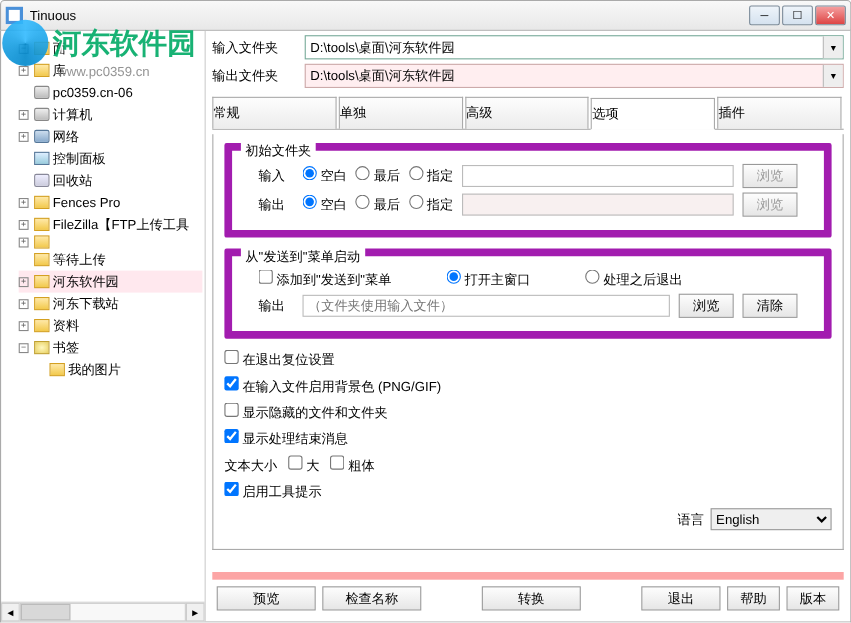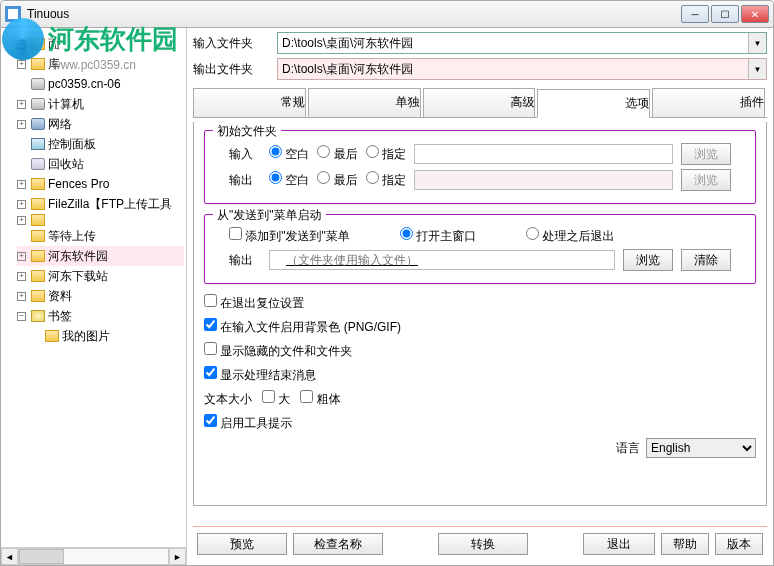--- a/index.html
+++ b/index.html
@@ -40,38 +40,38 @@
 
 .main { flex:1; display:flex; flex-direction:column; padding:4px 6px; gap:4px; }
 .path-row { display:flex; align-items:center; gap:24px; }
 .path-row label { white-space:nowrap; }
 .path-combo { flex:1; display:flex; border:1px solid #7a9; background:#fff; height:22px; }
 .path-combo.out { background:#ffeef0; border-color:#caa;}
 .path-combo input { flex:1; border:none; background:transparent; padding:0 4px; }
 .path-combo .dd { width:18px; border-left:1px solid #bbb; background:#eee; display:flex; align-items:center; justify-content:center; font-size:8px;}
 
 .tabs { display:flex; border-bottom:1px solid #aaa; margin-top:4px; }
-.tabs .tab { flex:1; text-align:right; padding:5px 0; border:1px solid #aaa; border-bottom:none; background:linear-gradient(#fdfdfd,#ececec); margin-right:2px; cursor:pointer;}
+.tabs .tab { flex:1; text-align:left; padding:5px 0; border:1px solid #aaa; border-bottom:none; background:linear-gradient(#fdfdfd,#ececec); margin-right:2px; cursor:pointer;}
 .tabs .tab.active { background:#fff; border-bottom:1px solid #fff; position:relative; top:1px;}
 
 .panel { flex:1; border:1px solid #aaa; border-top:none; padding:8px 10px; overflow:auto; }
-.group { border:1px solid #a21caf; border-radius:2px; padding:8px; margin-bottom:10px; position:relative;}
+.group { border:7px solid #a21caf; border-radius:2px; padding:8px; margin-bottom:10px; position:relative;}
 .group > .legend { position:absolute; top:-8px; left:8px; background:#fff; padding:0 4px; }
 .frow { display:flex; align-items:center; gap:8px; margin:4px 16px; }
 .frow label.rlab { width:32px; }
-.frow input[type=text] { flex:1; border:1px solid #bbb; height:20px; padding:0 16px;text-decoration:underline;}
+.frow input[type=text] { flex:1; border:1px solid #bbb; height:20px; padding:0 4px;}
 .frow input[type=text].out { background:#f8f0f0; }
 .btn { min-width:50px; height:22px; border:1px solid #999; background:linear-gradient(#fdfdfd,#e6e6e6); cursor:pointer; padding:0 8px;}
 .btn.dis { color:#999; }
 .chkrow { margin:6px 0; display:flex; align-items:center; gap:4px; }
 .rightops { float:right; display:flex; gap:10px; align-items:center;}
 .lang-row { display:flex; justify-content:flex-end; align-items:center; gap:6px; margin-top:6px;}
 .lang-row select { width:110px; height:20px; border:1px solid #999;}
 
-.bottom-bar { display:flex; gap:6px; padding:6px 4px; border-top:1px solid #fca5a5;margin-top:16px; }
+.bottom-bar { display:flex; gap:6px; padding:6px 4px; border-top:7px solid #fca5a5;margin-top:16px; }
 .bottom-bar .btn { flex:0 0 auto; min-width:72px; }
 .bottom-bar .spacer { flex:1; }
 </style>
 </head>
 <body>
 
 <div class="titlebar">
   <span class="app-icon">
     <svg width="16" height="16">
         <rect width="16" height="16" fill="#4a90d9"></rect>

